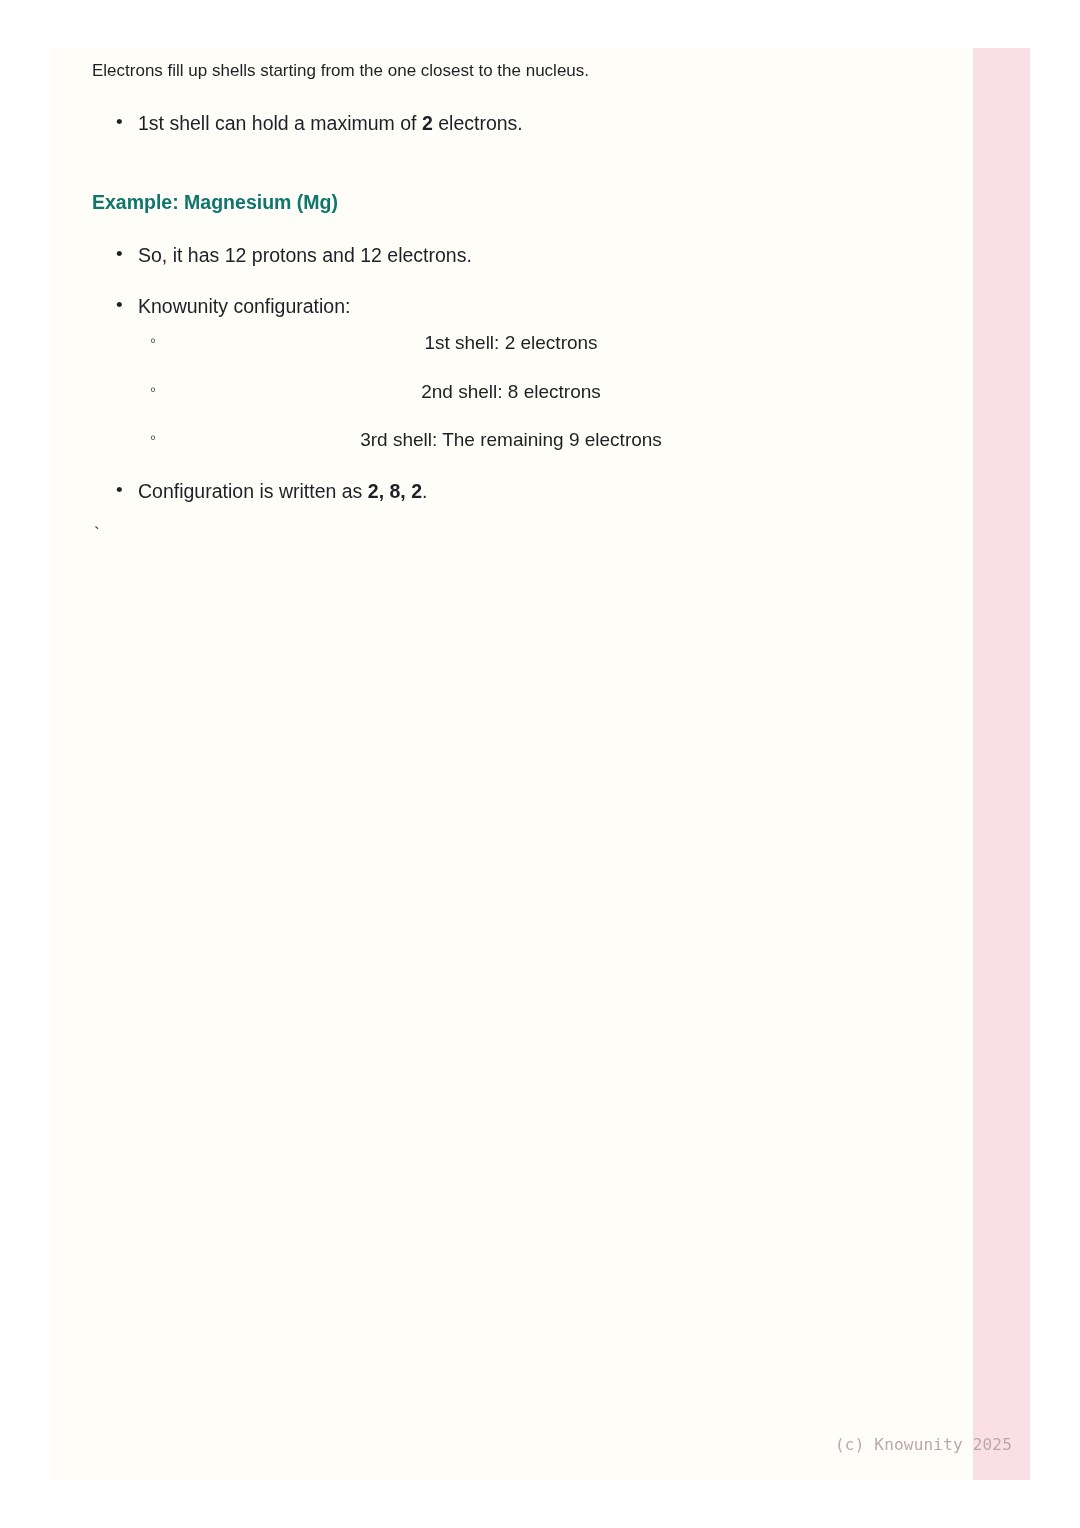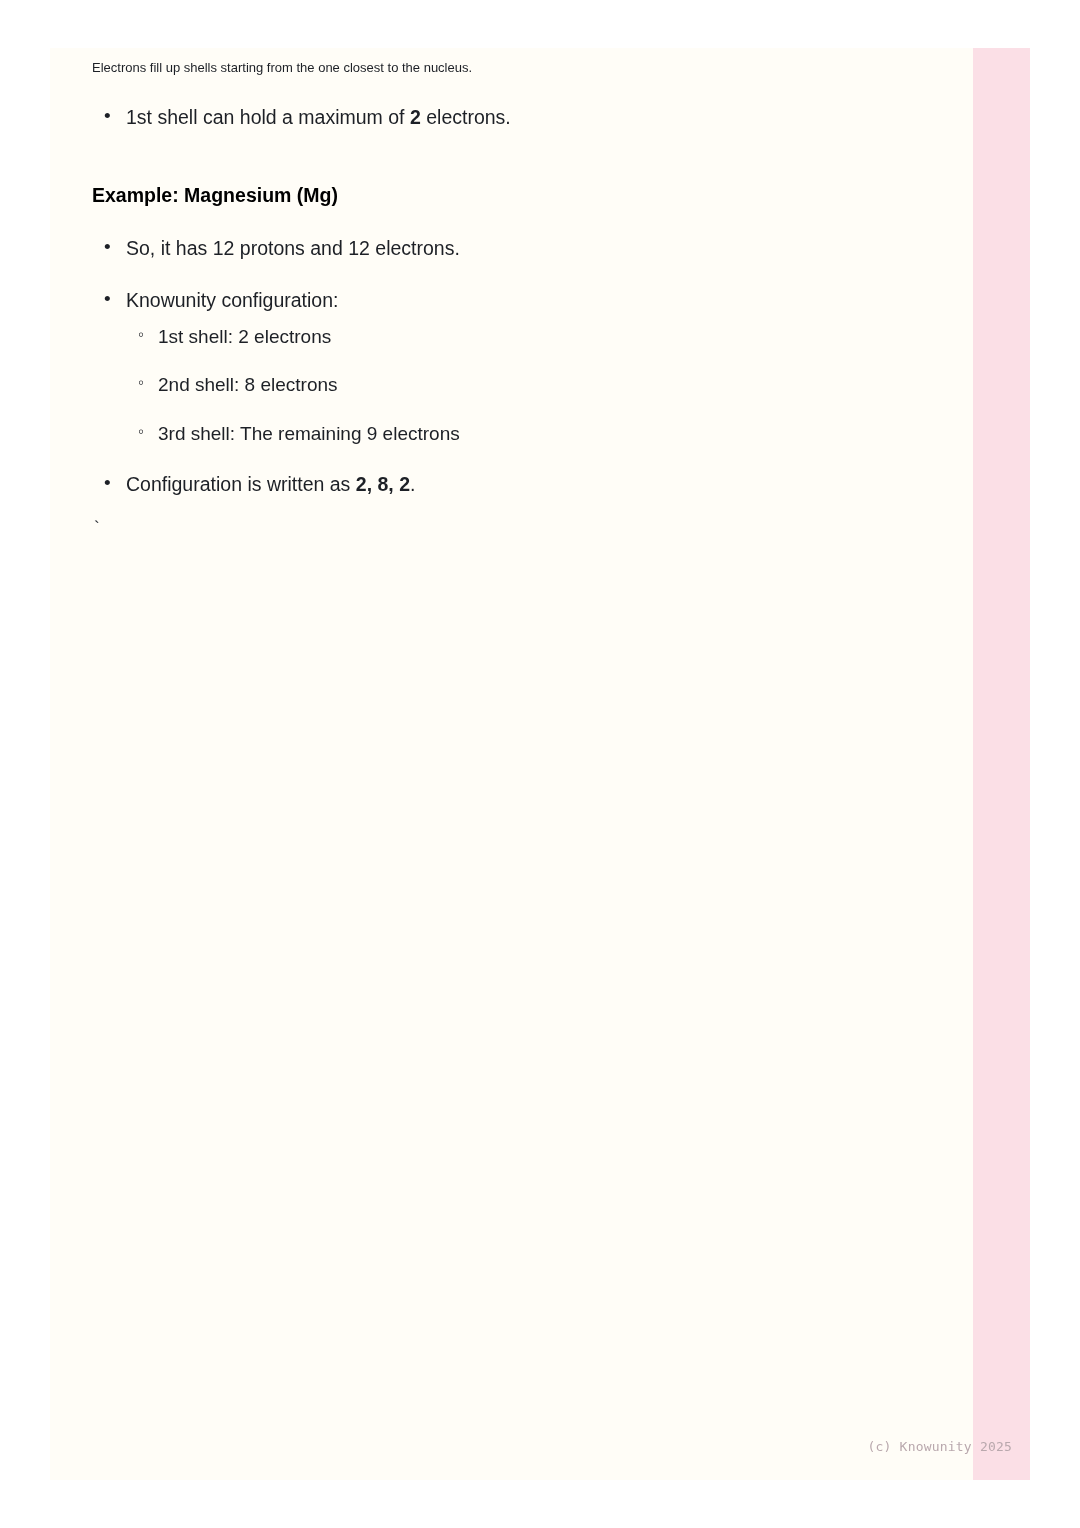--- a/index.html
+++ b/index.html
@@ -31,88 +31,89 @@
     background: #fbdfe6;
   }
   .content {
     position: absolute;
     left: 42px;
     top: 10px;
     width: 760px;
   }
   p.para {
     margin: 0 0 0 0;
-    font-size: 13px;
+    font-size: 17px;
     line-height: 1.55;
     color: #1d2026;
   }
   .spacer-18 { height: 18px; }
   .spacer-24 { height: 24px; }
   .spacer-26 { height: 26px; }
   ul.lvl1 {
     margin: 0;
     padding: 0 0 0 34px;
     list-style: none;
   }
   ul.lvl1 > li {
     position: relative;
     font-size: 19.5px;
     line-height: 1.55;
     color: #1d2026;
-    margin: 0 0 21px 0;
+    margin: 0 0 21px 12px;
   }
   ul.lvl1 > li:last-child { margin-bottom: 0; }
   ul.lvl1 > li::before {
     content: "•";
     position: absolute;
     left: -22px;
     top: -1px;
     font-size: 19px;
     color: #1d2026;
   }
   ul.lvl2 {
     margin: 8px 0 0 0;
     padding: 0 0 0 32px;
     list-style: none;
+    text-align: center;
   }
   ul.lvl2 > li {
     position: relative;
     font-size: 19px;
     line-height: 1.5;
     color: #1d2026;
     margin: 0 0 20px 0;
   }
   ul.lvl2 > li:last-child { margin-bottom: 0; }
   ul.lvl2 > li::before {
     content: "◦";
     position: absolute;
     left: -20px;
     top: -1px;
     font-size: 17px;
     color: #1d2026;
   }
   .heading {
     font-size: 19.5px;
     font-weight: bold;
-    color: #000000;
+    color: #0f766e;
     margin: 0;
   }
   .backtick {
     font-size: 17px;
     color: #2b2f36;
     margin: 0;
     padding-left: 2px;
     letter-spacing: 0;
   }
   b { font-weight: bold; }
   .watermark {
     position: absolute;
     right: 18px;
     bottom: 26px;
-    font-size: 13px;
+    font-size: 16px;
     color: #b9a8ad;
     font-family: "DejaVu Sans Mono", monospace;
     letter-spacing: 0.2px;
   }
 </style>
 </head>
 <body>
 
 <div class="page">
 

